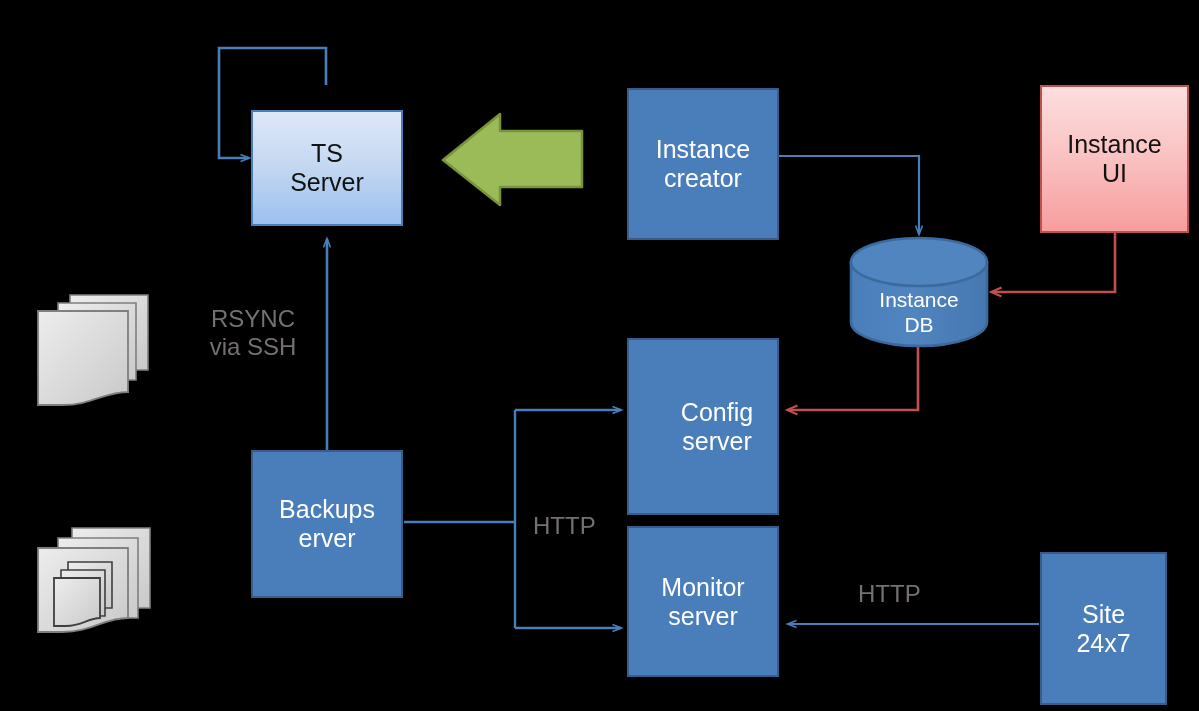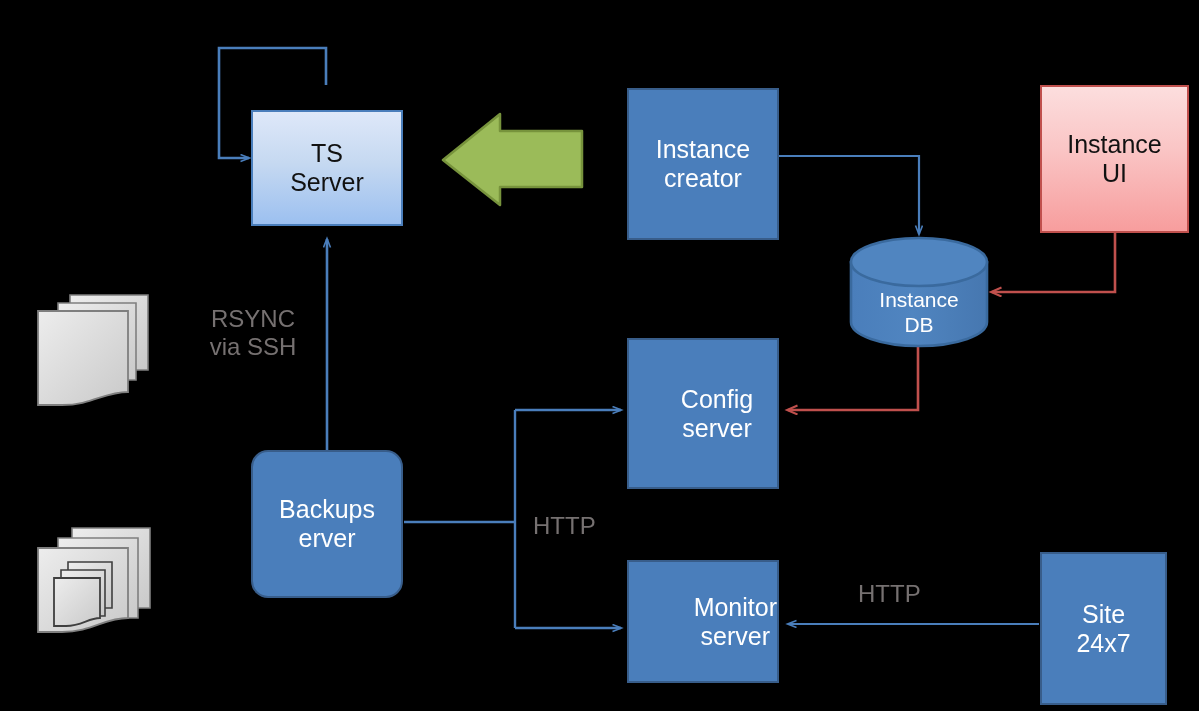--- a/index.html
+++ b/index.html
@@ -163,31 +163,31 @@
   </div>
 
   <div class="node node-pink" style="left:1040px; top:85px; width:149px; height:148px;">
     <span class="node-label">Instance
 UI</span>
   </div>
 
   <div class="db-label" style="left:851px; top:287px; width:136px;">Instance
 DB</div>
 
-  <div class="node node-blue" style="left:627px; top:338px; width:152px; height:151px;padding-left:28px;">
+  <div class="node node-blue" style="left:627px; top:338px; width:152px; height:177px;padding-left:28px;">
     <span class="node-label">Config
 server</span>
   </div>
 
-  <div class="node node-blue" style="left:251px; top:450px; width:152px; height:148px;border-radius:17px;">
+  <div class="node node-blue" style="left:251px; top:450px; width:152px; height:148px;">
     <span class="node-label">Backups
 erver</span>
   </div>
 
-  <div class="node node-blue" style="left:627px; top:560px; width:152px; height:123px;justify-content:flex-end;">
+  <div class="node node-blue" style="left:627px; top:526px; width:152px; height:151px;">
     <span class="node-label">Monitor
 server</span>
   </div>
 
   <div class="node node-blue" style="left:1040px; top:552px; width:127px; height:153px;">
     <span class="node-label">Site
 24x7</span>
   </div>
 
   <div class="edge-label" style="left:188px; top:305px; width:130px;">RSYNC

